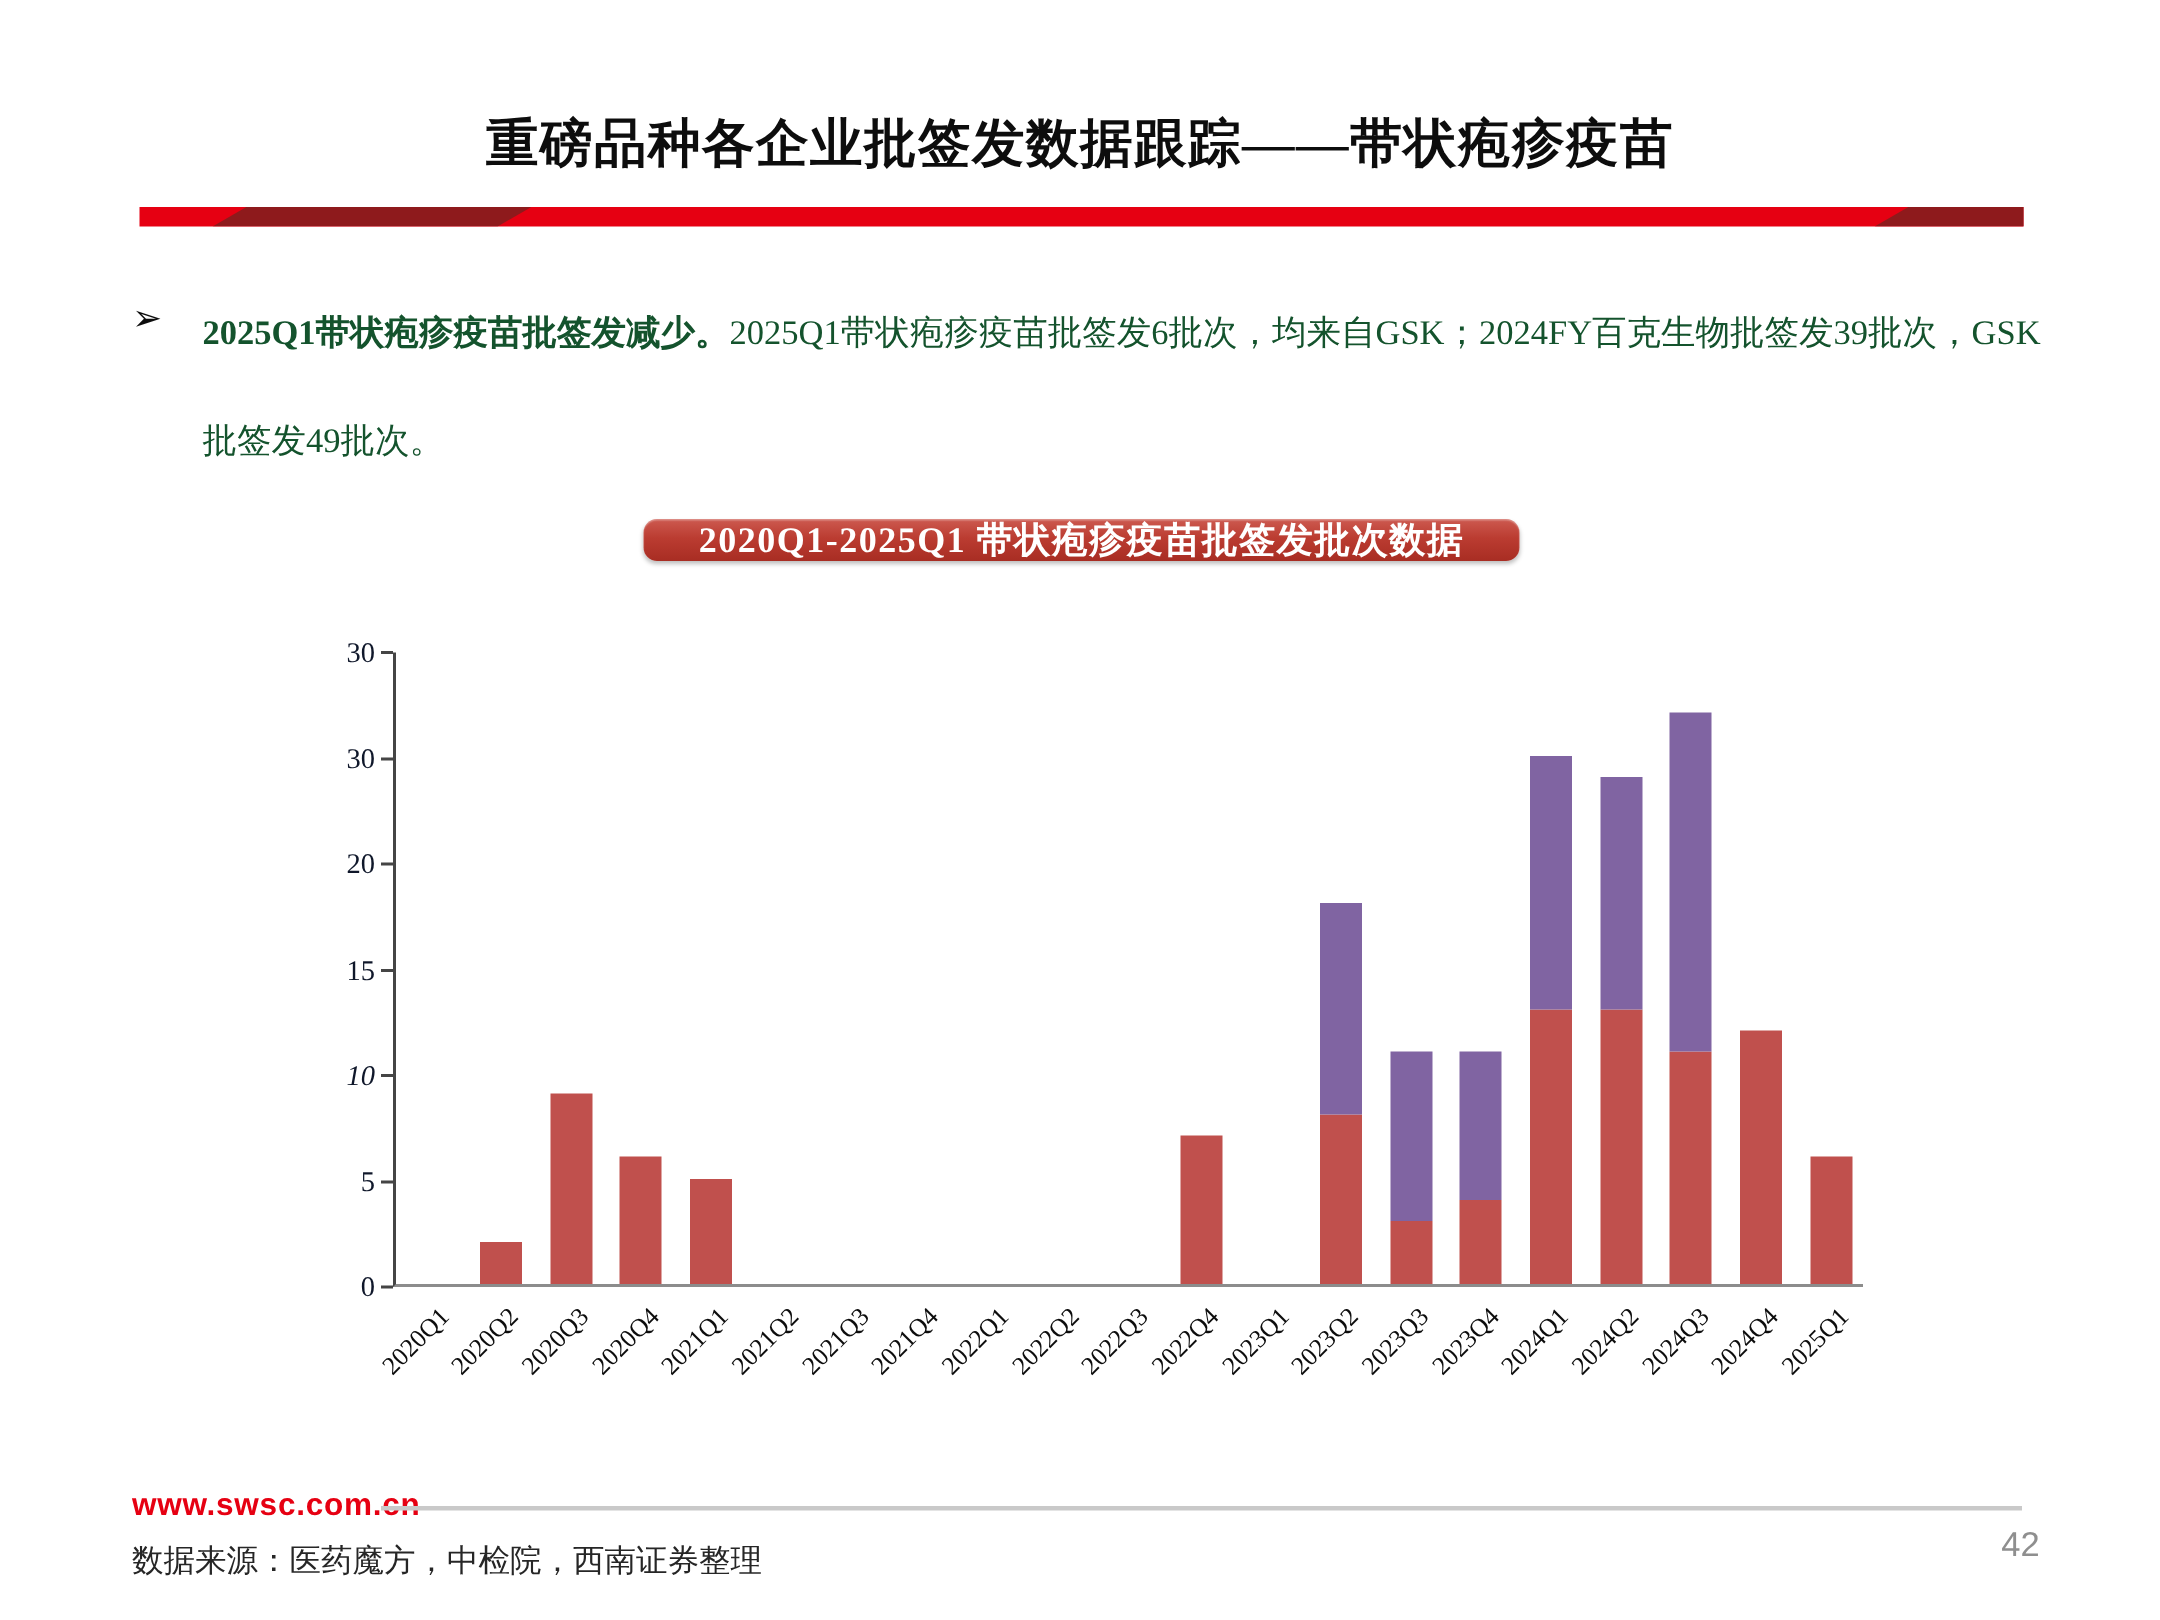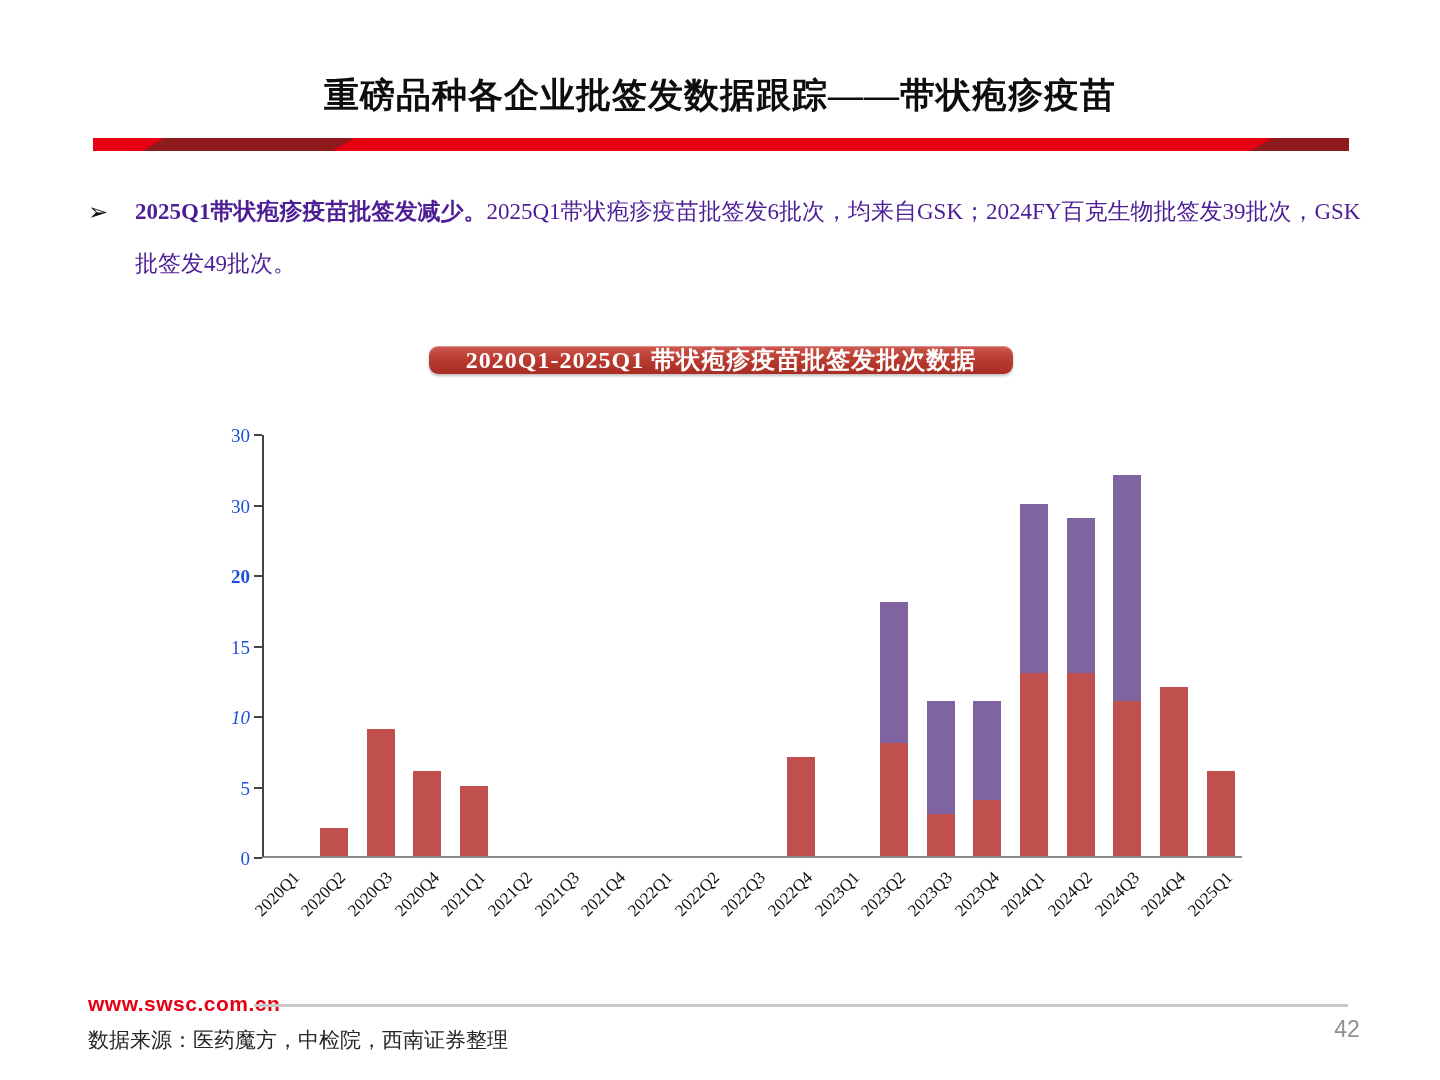--- a/index.html
+++ b/index.html
@@ -45,22 +45,22 @@
   }
   .bullet-marker {
     font-size: 24px;
     line-height: 52px;
     color: #0d0d0d;
     flex: 0 0 47px;
     font-family: "DejaVu Sans", sans-serif;
   }
   .bullet-text {
     font-size: 23px;
-    line-height: 52px;
-    color: #4c1d95;
+    line-height: 72px;
+    color: #14532d;
     width: 1230px;
   }
   .bullet-text .lead { font-weight: bold; }
 
   
   .chart-banner {
     position: absolute;
     left: 429px; top: 346px;
     width: 584px; height: 28px;
     border-radius: 9px;
@@ -81,21 +81,21 @@
     left: 262px; top: 435px;
     width: 980px; height: 423px;
     border-left: 2px solid #454545;
     border-bottom: 2px solid #8c8c8c;
   }
   .y-tick-label {
     position: absolute;
     width: 46px;
     text-align: right;
     font-size: 19px;
-    color: #1d4ed8;
+    color: #0f172a;
     line-height: 19px;
   }
   .y-tick-mark {
     position: absolute;
     width: 8px; height: 2px;
     background: #454545;
   }
   .bar-seg { position: absolute; }
   .x-tick-label {
     position: absolute;
@@ -177,21 +177,21 @@
 
 <div class="chart-plot" id="chart-plot">
     <div class="y-tick-label" style="left: -60px; top: 414px;">0</div>
     <div class="y-tick-mark" style="left: -10px; top: 422px;"></div>
     <div class="y-tick-label" style="left: -60px; top: 343.5px;">5</div>
     <div class="y-tick-mark" style="left: -10px; top: 351.5px;"></div>
     <div class="y-tick-label" style="left: -60px; top: 273px; font-style: italic;">10</div>
     <div class="y-tick-mark" style="left: -10px; top: 281px;"></div>
     <div class="y-tick-label" style="left: -60px; top: 202.5px;">15</div>
     <div class="y-tick-mark" style="left: -10px; top: 210.5px;"></div>
-    <div class="y-tick-label" style="left: -60px; top: 132px; font-weight: bold;">20</div>
+    <div class="y-tick-label" style="left: -60px; top: 132px;">20</div>
     <div class="y-tick-mark" style="left: -10px; top: 140px;"></div>
     <div class="y-tick-label" style="left: -60px; top: 61.5px;">30</div>
     <div class="y-tick-mark" style="left: -10px; top: 69.5px;"></div>
     <div class="y-tick-label" style="left: -60px; top: -9px;">30</div>
     <div class="y-tick-mark" style="left: -10px; top: -1px;"></div>
     <div class="bar-seg" style="left: 56px; bottom: 0px; width: 28px; height: 28.2px; background: rgb(192, 80, 77);"></div>
     <div class="bar-seg" style="left: 102.667px; bottom: 0px; width: 28px; height: 126.9px; background: rgb(192, 80, 77);"></div>
     <div class="bar-seg" style="left: 149.333px; bottom: 0px; width: 28px; height: 84.6px; background: rgb(192, 80, 77);"></div>
     <div class="bar-seg" style="left: 196px; bottom: 0px; width: 28px; height: 70.5px; background: rgb(192, 80, 77);"></div>
     <div class="bar-seg" style="left: 522.667px; bottom: 0px; width: 28px; height: 98.7px; background: rgb(192, 80, 77);"></div>

